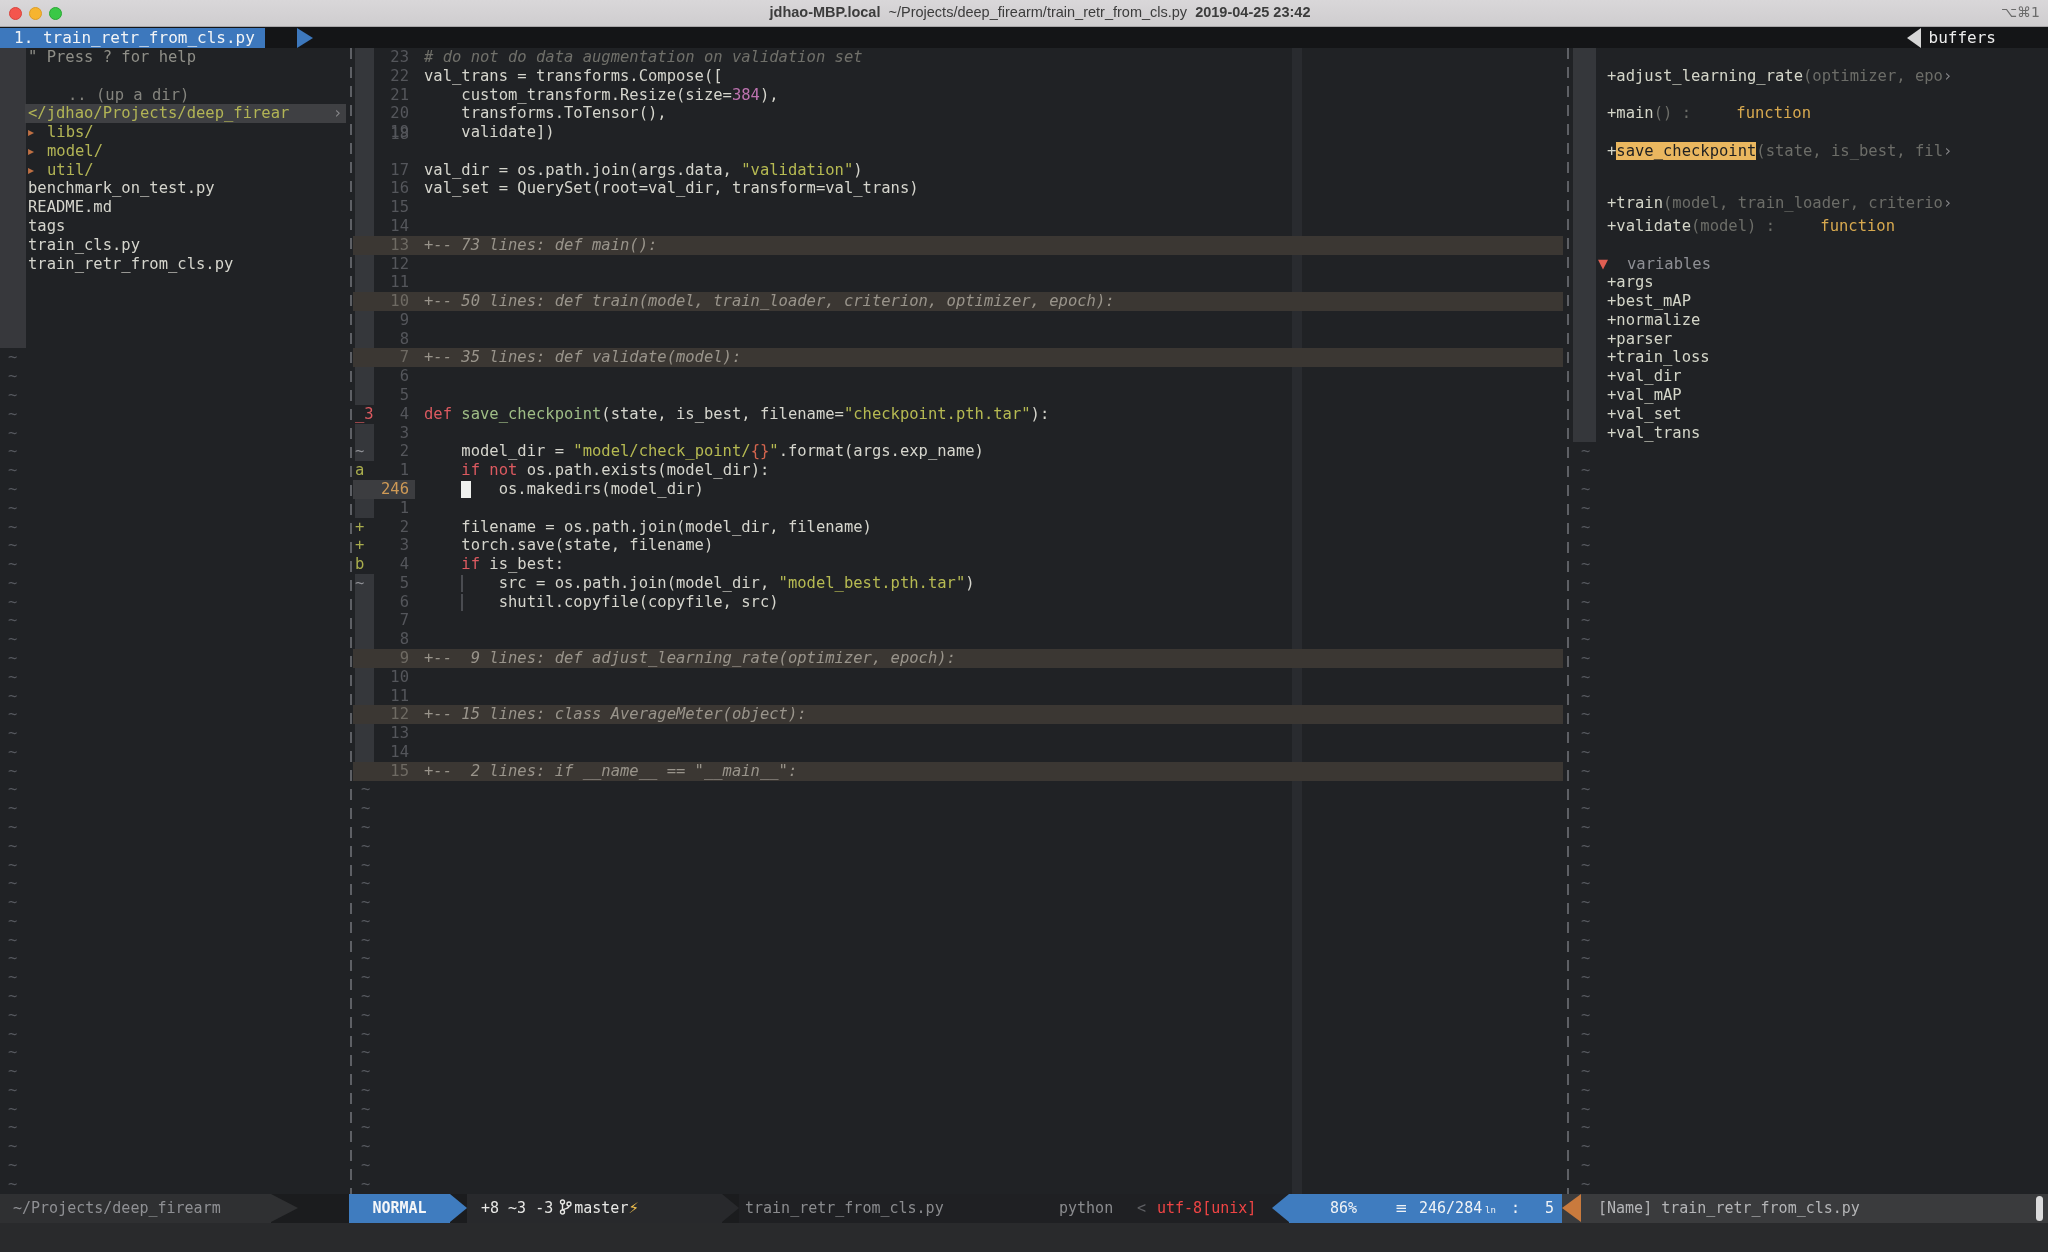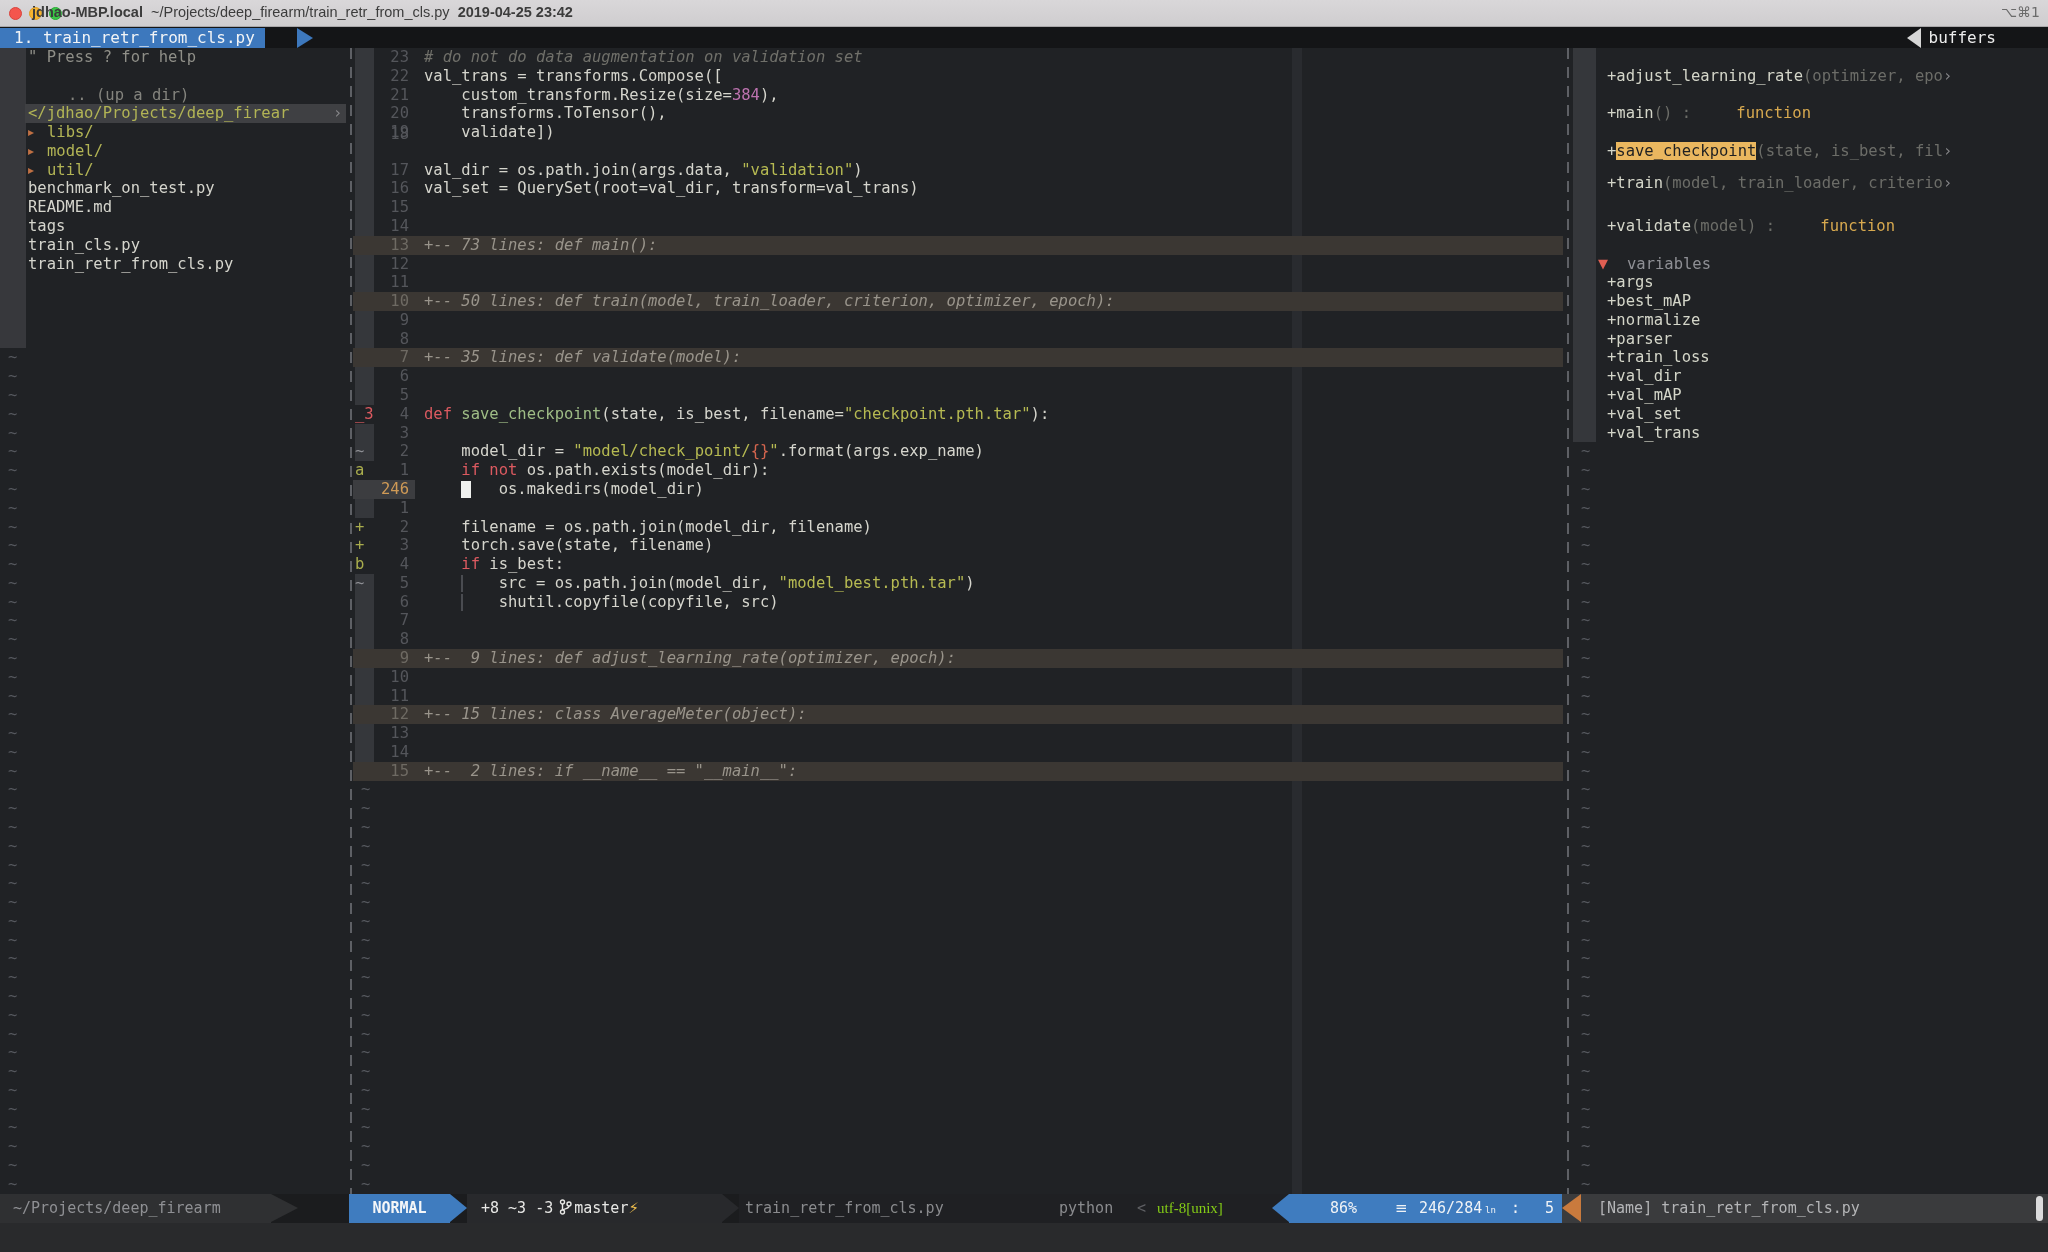--- a/index.html
+++ b/index.html
@@ -7,21 +7,21 @@
   body { position:relative; font-family:"DejaVu Sans Mono", monospace; }
   .mono { font:15.5px/18.78px "DejaVu Sans Mono", monospace; }
 
   
   #titlebar { position:absolute; left:0; top:0; width:2048px; height:27px;
     background:linear-gradient(#d9d7d9,#cfcdcf); border-bottom:1px solid #a9a7a9; }
   .tl-dot { position:absolute; top:7px; width:13px; height:13px; border-radius:50%; }
   #dot-close { left:9px;  background:#f4554d; border:1px solid #d9433c;}
   #dot-min   { left:29px; background:#f6b42f; border:1px solid #dd9d25;}
   #dot-zoom  { left:49px; background:#3ac846; border:1px solid #2aa834;}
-  #win-title { position:absolute; left:0; right:0; top:4px; 
+  #win-title { position:absolute; left:0; right:0; top:4px; text-align:center;
     font:14.5px "Liberation Sans", sans-serif; color:#3c3c3c; padding-left:32px; }
   #win-title b { font-weight:bold; }
   #win-shortcut { position:absolute; right:8px; top:4px; font:14px "DejaVu Sans", sans-serif; color:#6b6b6b; }
 
   
   #tabline { position:absolute; left:0; top:27px; width:2048px; height:21px; background:#141517; }
   #buffer-tab { position:absolute; left:0; top:1px; height:20px; background:#3d78bd;
     color:#f2f4f6; font:16px/20px "DejaVu Sans Mono",monospace; padding:0 10px 0 14px; }
   #tab-arrow { position:absolute; left:297px; top:1px; width:0; height:0;
     border-left:16px solid #3d78bd; border-top:10px solid transparent; border-bottom:10px solid transparent; }
@@ -104,21 +104,21 @@
   #sl-nt-arrow { left:271px; border-left:27px solid #2f3032; }
   #sl-mode { left:349px; width:101px; background:#3f7cbf; color:#f4f6f8; text-align:center; font-weight:bold; }
   #sl-mode-arrow { left:450px; border-left:17px solid #3f7cbf; }
   #sl-git { left:467px; width:255px; background:#28292c; color:#e8e8e6; padding-left:14px; }
   #sl-git-arrow { left:722px; border-left:17px solid #28292c; }
   #sl-file { left:739px; width:826px; background:#1f2023; color:#8a8b8e; }
   #sl-bolt { color:#f2c14e; font-family:"DejaVu Sans",sans-serif; }
   #sl-filename { position:absolute; left:6px; }
   #sl-filetype { position:absolute; left:320px; }
   #sl-chevron1 { position:absolute; left:398px; color:#5e5f63; }
-  #sl-encoding { position:absolute; left:418px; color:#84cc16;font-family:Liberation Serif, serif; }
+  #sl-encoding { position:absolute; left:418px; color:#ef4444; }
   #sl-blue-arrow { left:1272px; border-right:17px solid #3f7cbf; }
   #sl-pos { left:1289px; width:273px; background:#3f7cbf; color:#f0f3f6; }
   .slp { position:absolute; }
   #sl-percent { left:41px; }
   #sl-lines-icon { left:106px; font-family:"DejaVu Sans",sans-serif; }
   #sl-lnum { left:130px; }
   #sl-ln-glyph { left:196px; font-size:9px; top:2px; }
   #sl-colon { left:222px; }
   #sl-col { left:256px; }
   #sl-tagbar { left:1562px; width:486px; background:#3a3b3d; color:#b4b5b7; }
@@ -426,21 +426,21 @@
     <div id="tb-rows">
         <div class="row" style="top: 18.78px;">
           <span class="tb-text"><span>+adjust_learning_rate</span><span class="tb-dim">(optimizer, epo</span><span class="tb-trunc">›</span></span>
         </div>
         <div class="row" style="top: 56.34px;">
           <span class="tb-text"><span>+main</span><span class="tb-dim">()</span><span class="tb-dim"> : </span><span class="tb-kind">function</span></span>
         </div>
         <div class="row" style="top: 93.9px;">
           <span class="tb-text"><span>+</span><span class="tb-hl">save_checkpoint</span><span class="tb-dim">(state, is_best, fil</span><span class="tb-trunc">›</span></span>
         </div>
-        <div class="row" style="top: 126px;">
+        <div class="row" style="top: 146px;">
           <span class="tb-text"><span>+train</span><span class="tb-dim">(model, train_loader, criterio</span><span class="tb-trunc">›</span></span>
         </div>
         <div class="row" style="top: 169.02px;">
           <span class="tb-text"><span>+validate</span><span class="tb-dim">(model)</span><span class="tb-dim"> : </span><span class="tb-kind">function</span></span>
         </div>
         <div class="row" style="top: 206.58px;">
           <span class="tb-section-icon">▼</span>
           <span class="tb-section">variables</span>
         </div>
         <div class="row" style="top: 225.36px;">

